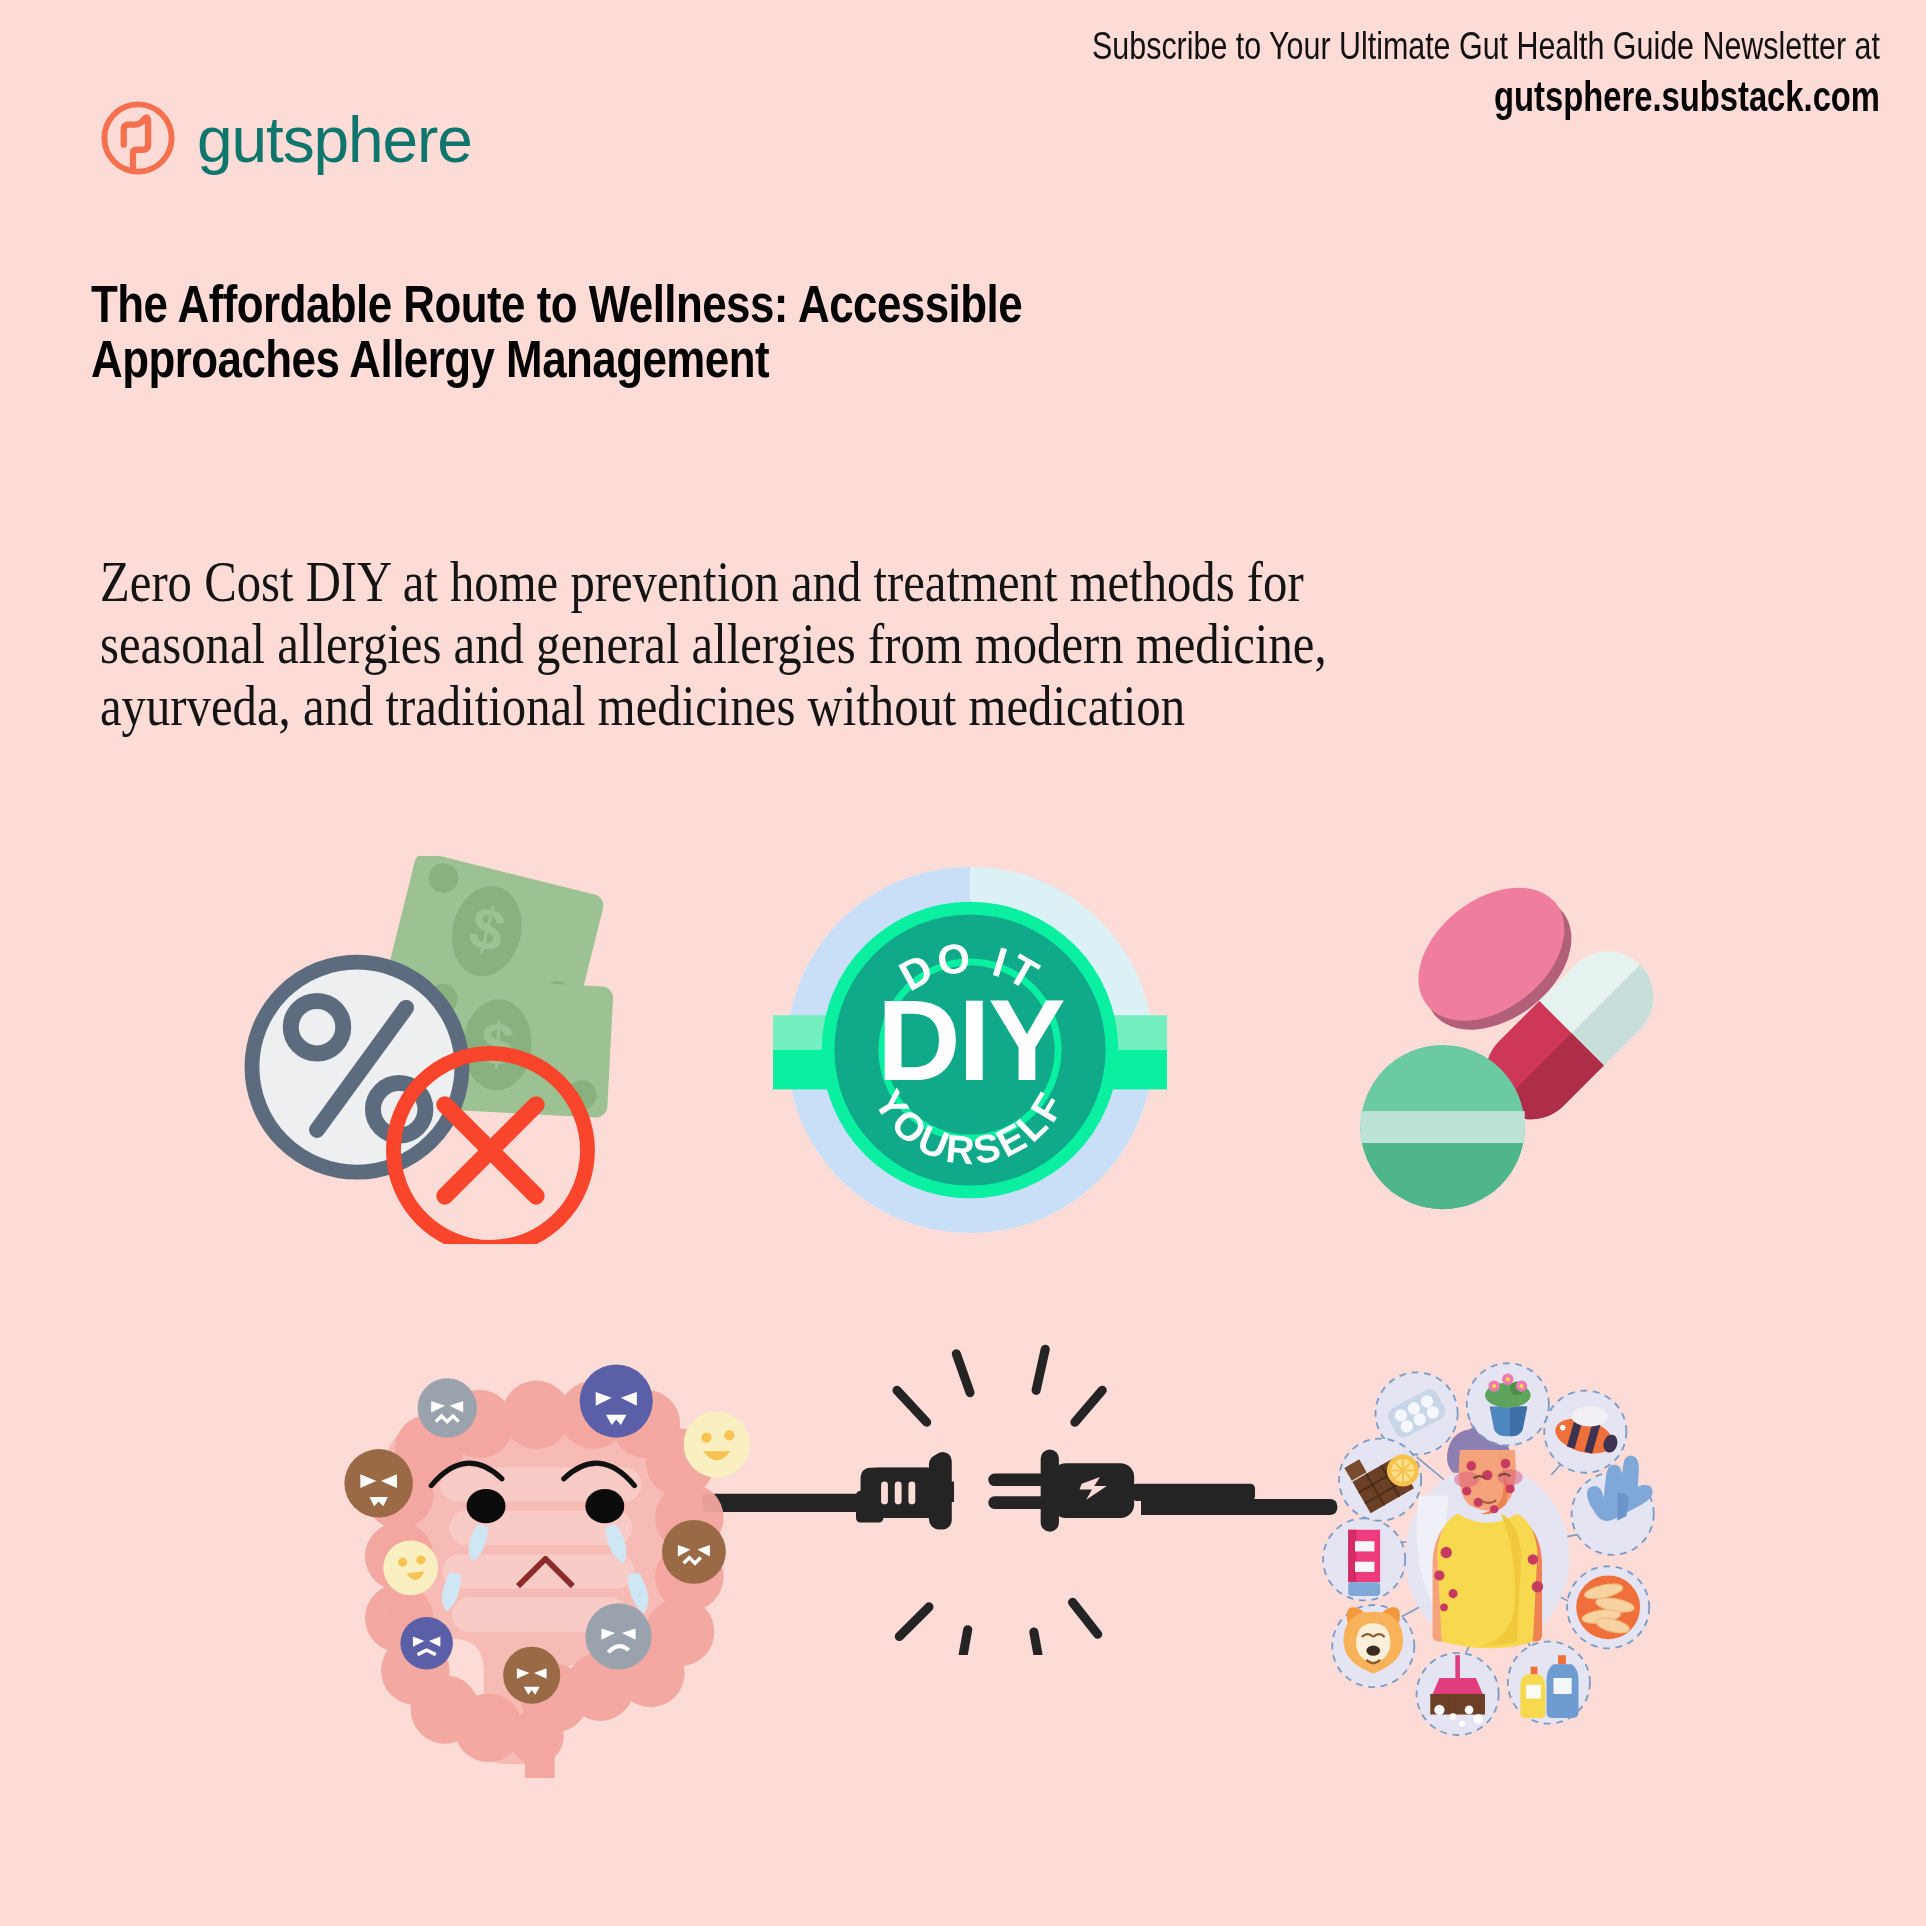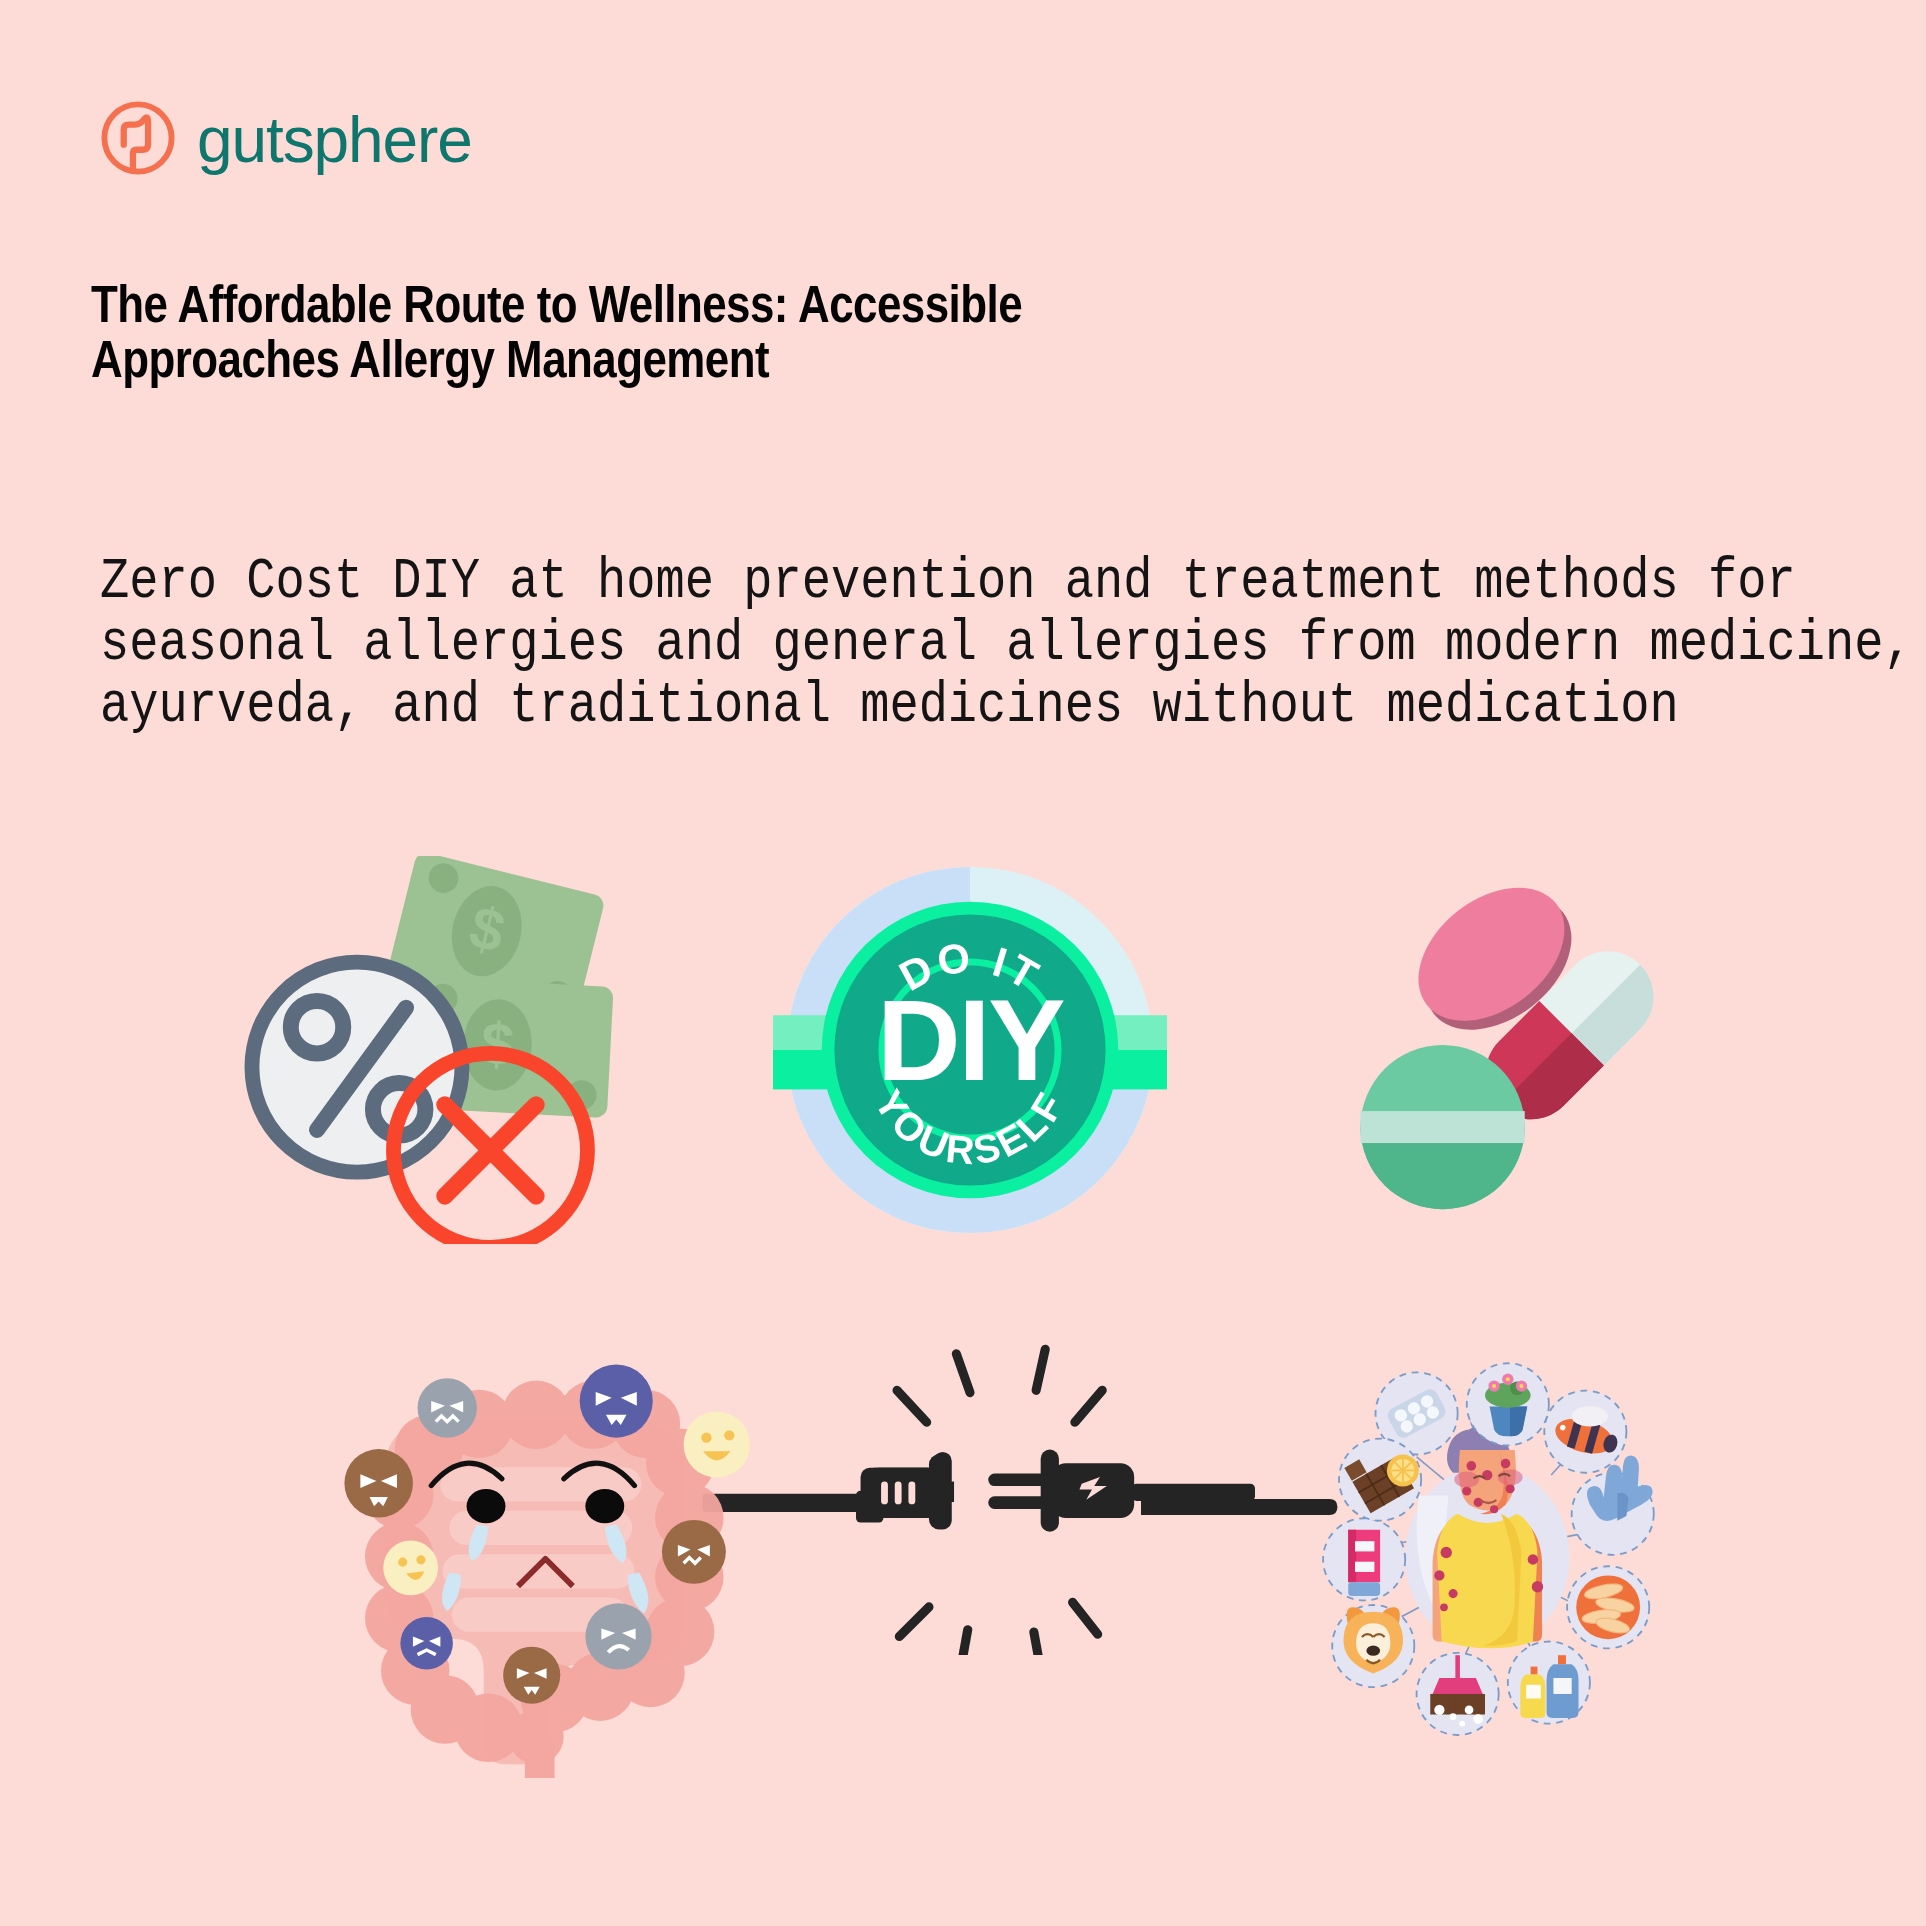--- a/index.html
+++ b/index.html
@@ -48,21 +48,21 @@
     font-family:"Liberation Sans Narrow","Liberation Sans",sans-serif;
     font-stretch:condensed;
     font-size:51px; font-weight:700; color:#040404;
     line-height:1.08; letter-spacing:-0.6px;
   }
   #title > span { display:block; transform:scaleX(0.86); transform-origin:left center; white-space:nowrap; }
 
   
   #subtitle {
     position:absolute; left:100px; top:551px; width:1741px;
-    font-family:Liberation Mono, monospace;
+    font-family:Liberation Serif, serif;
     font-stretch:condensed;
     font-size:58px; font-weight:400; color:#141414;
     line-height:1.07;
   }
   #subtitle > span { display:block; transform:scaleX(0.84); transform-origin:left center; white-space:nowrap; }
 
   
   .art { position:absolute; }
 </style>
 </head>
@@ -71,20 +71,24 @@
 <div id="header">
 
   <div id="brand">
     <svg id="brand-mark" viewBox="0 0 100 100">
       <circle cx="50" cy="50" r="40" fill="none" stroke="#F4704F" stroke-width="7"></circle>
       <path d="M33 58 L33 40 Q33 34 39 34 L46 34 Q53 34 57 28 Q62 22 62 31 L62 58 Q62 64 55 64 L48 64 Q44 64 44 68 L44 88" fill="none" stroke="#F4704F" stroke-width="7.5" stroke-linecap="round" stroke-linejoin="round"></path>
     </svg>
     <div id="brand-word">gutsphere</div>
   </div>
 
+  <div id="news-block">
+    <div id="news-line1">Subscribe to Your Ultimate Gut Health Guide Newsletter at</div>
+    <div id="news-line2">gutsphere.substack.com</div>
+  </div>
 
 </div>
 
 <h1 id="title">
   <span>The Affordable Route to Wellness: Accessible</span>
   <span>Approaches Allergy Management</span>
 </h1>
 
 <div id="subtitle">
   <span>Zero Cost DIY at home prevention and treatment methods for</span>

